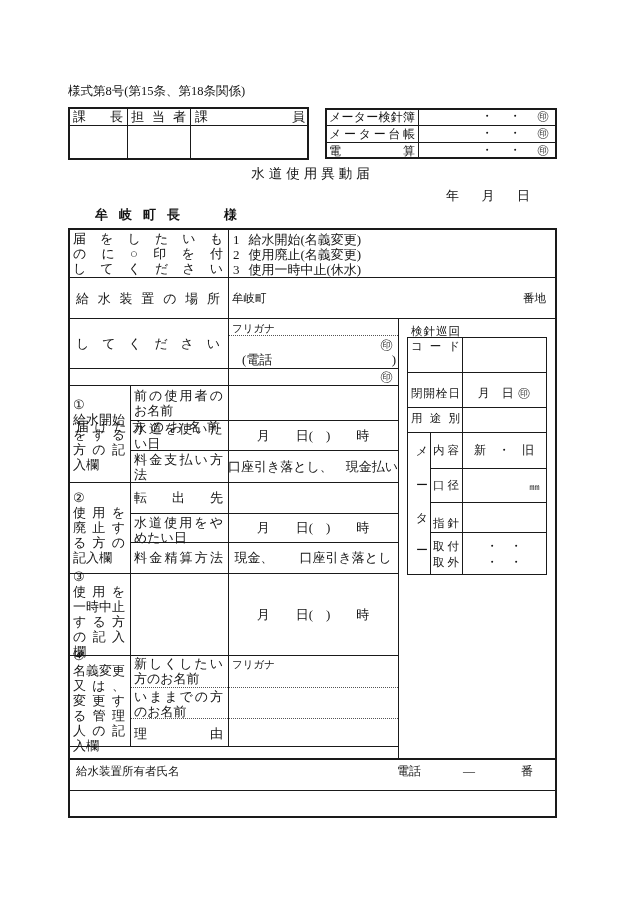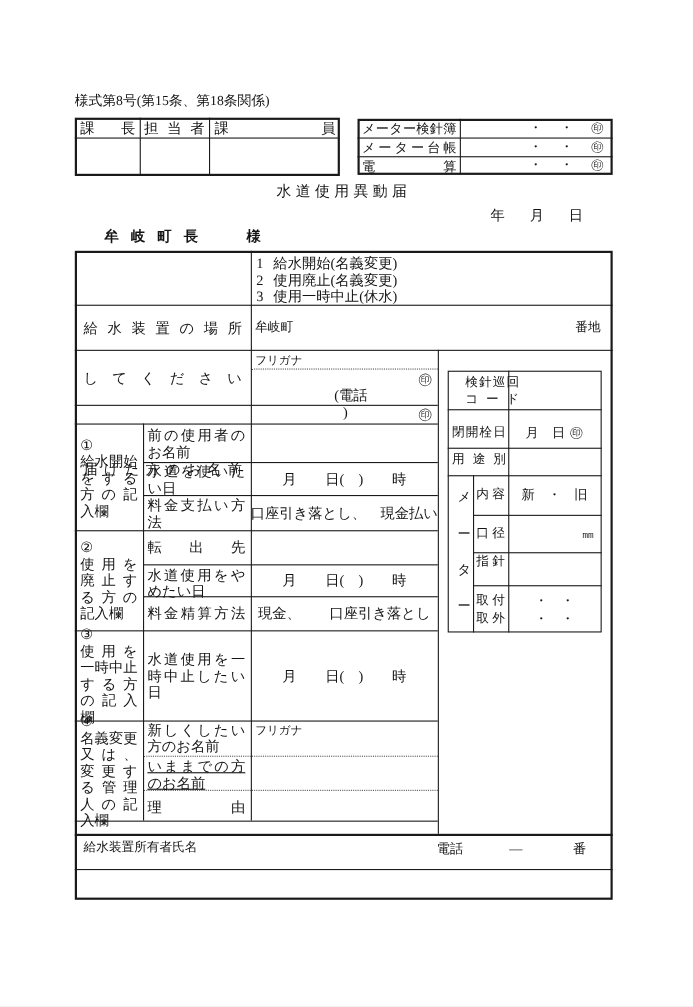--- a/index.html
+++ b/index.html
@@ -90,20 +90,25 @@
   <div class="hl" style="left:130px;top:450px;width:268px;"></div>
   <div class="hl" style="left:130px;top:513px;width:268px;"></div>
   <div class="hl" style="left:130px;top:542px;width:268px;"></div>
   <div class="dhl" style="left:130px;top:687px;width:268px;"></div>
   <div class="dhl" style="left:130px;top:718px;width:268px;"></div>
   <div class="dhl" style="left:228px;top:335px;width:170px;"></div>
   <div class="vl" style="left:228px;top:228px;height:518px;"></div>
   <div class="vl" style="left:130px;top:385px;height:361px;"></div>
   <div class="vl" style="left:398px;top:318px;height:440px;"></div>
 
+  <div class="abs" style="left:73px;top:231px;width:150px;">
+    <div class="just">届をしたいも</div>
+    <div class="just">のに○印を付</div>
+    <div class="just">してください</div>
+  </div>
   <div class="abs" style="left:233px;top:232px;width:300px;">
     <div style="display:flex;gap:9px;">
         <span>1</span>
         <span>給水開始(名義変更)</span>
       </div>
     <div style="display:flex;gap:9px;">
         <span>2</span>
         <span>使用廃止(名義変更)</span>
       </div>
     <div style="display:flex;gap:9px;">
@@ -116,21 +121,21 @@
   <div class="abs sb f115" style="left:232px;top:290px;width:320px;height:17px;padding-right:6px;">
     <span>牟岐町</span>
     <span>番地</span>
   </div>
 
   <div class="abs just" style="left:76px;top:336px;width:144px;">してください</div>
   <div class="abs f105" style="left:232px;top:321px;width:120px;">フリガナ</div>
   <div class="abs end" style="left:232px;top:337px;width:163px;height:14px;padding-right:2px;">
     <span>㊞</span>
   </div>
-  <div class="abs sb" style="left:232px;top:352px;width:164px;height:15px;flex-direction:column;">
+  <div class="abs sb" style="left:232px;top:352px;width:164px;height:15px;">
     <span style="padding-left:10px;">(電話</span>
     <span>)</span>
   </div>
 
   <div class="abs just" style="left:76px;top:383px;width:144px;margin-top:36px;">届けた方のお名前</div>
   <div class="abs end" style="left:232px;top:369px;width:163px;height:15px;padding-right:2px;">
     <span>㊞</span>
   </div>
 
   <div class="abs vflex" style="left:68px;top:386px;width:62px;height:96px;padding:0 5px;">
@@ -150,68 +155,65 @@
   <div class="abs just" style="left:131px;top:490px;width:95px;padding:0 3px;">転出先</div>
   <div class="abs jwrap" style="left:131px;top:515px;width:95px;padding:0 3px;">水道使用をやめたい日</div>
   <div class="abs c nw" style="left:229px;top:513px;width:168px;height:29px;">月　　日(　)　　時</div>
   <div class="abs just" style="left:131px;top:550px;width:95px;padding:0 3px;">料金精算方法</div>
   <div class="abs c nw" style="left:229px;top:542px;width:168px;height:31px;">現金、　　口座引き落とし</div>
 
   <div class="abs vflex" style="left:68px;top:573px;width:62px;height:82px;padding:0 5px;">
     <div>③</div>
     <div class="jwrap">使用を一時中止する方の記入欄</div>
   </div>
-  <div class="abs vflex" style="left:131px;top:573px;width:95px;height:82px;padding:0 3px;">
-    <div class="jwrap">水道使用を一時中止したい日</div>
-  </div>
   <div class="abs c nw" style="left:229px;top:573px;width:168px;height:82px;">月　　日(　)　　時</div>
 
   <div class="abs vflex" style="left:68px;top:655px;width:62px;height:91px;padding:0 5px;">
     <div>④</div>
     <div class="jwrap">名義変更又は、変更する管理人の記入欄</div>
   </div>
   <div class="abs jwrap" style="left:131px;top:656px;width:95px;padding:0 3px;">新しくしたい方のお名前</div>
   <div class="abs f105" style="left:232px;top:657px;width:120px;">フリガナ</div>
-  <div class="abs jwrap" style="left:131px;top:689px;width:95px;padding:0 3px;text-decoration:underline;">いままでの方のお名前</div>
+  <div class="abs jwrap" style="left:131px;top:689px;width:95px;padding:0 3px;">いままでの方のお名前</div>
   <div class="abs vflex" style="left:131px;top:722px;width:95px;height:23px;padding:0 3px;">
     <div class="just">理由</div>
   </div>
 
   <div class="abs f115" style="left:76px;top:764px;width:200px;">給水装置所有者氏名</div>
   <span class="abs f12" style="left:397px;top:764px;">電話</span>
   <span class="abs f12" style="left:463px;top:764px;">―</span>
   <span class="abs f12" style="left:521px;top:764px;">番</span>
 
   <div class="box1" style="left:407px;top:337px;width:140px;height:238px;"></div>
   <div class="vl" style="left:462px;top:337px;height:238px;"></div>
   <div class="vl" style="left:430px;top:432px;height:143px;"></div>
   <div class="hl" style="left:407px;top:372px;width:140px;"></div>
   <div class="hl" style="left:407px;top:407px;width:140px;"></div>
   <div class="hl" style="left:407px;top:432px;width:140px;"></div>
   <div class="hl" style="left:430px;top:468px;width:117px;"></div>
   <div class="hl" style="left:430px;top:502px;width:117px;"></div>
   <div class="hl" style="left:430px;top:532px;width:117px;"></div>
 
-  <div class="abs f115" style="left:411px;top:341px;width:49px;margin-left:12px;">
+  <div class="abs f115" style="left:411px;top:324px;width:49px;">
     <div class="just">検針巡回</div>
     <div class="just">コード</div>
   </div>
   <div class="abs just f115" style="left:411px;top:386px;width:49px;">閉開栓日</div>
   <div class="abs c f12" style="left:463px;top:385px;width:82px;height:16px;gap:4px;">
     <span>月　日</span>
     <span style="font-size:12.5px;">㊞</span>
   </div>
   <div class="abs just f115" style="left:411px;top:411px;width:49px;">用途別</div>
 
   <div class="abs f12" style="left:409px;top:434px;width:20px;height:139px;writing-mode:vertical-rl;letter-spacing:26px;padding-top:4px;">メーター</div>
   <div class="abs just f115" style="left:433px;top:443px;width:26px;">内容</div>
   <div class="abs c f12 nw" style="left:463px;top:442px;width:82px;height:16px;">新　・　旧</div>
   <div class="abs just f115" style="left:433px;top:478px;width:26px;">口径</div>
   <div class="abs f11" style="left:463px;top:479px;width:80px;text-align:right;padding-right:3px;">㎜</div>
-  <div class="abs just f115" style="left:433px;top:504px;width:26px;">指針</div>
+  <div class="abs just f115" style="left:433px;top:516px;width:26px;">指針</div>
   <div class="abs vflex f115" style="left:433px;top:533px;width:26px;height:42px;line-height:16px;">
     <div class="just">取付</div>
     <div class="just">取外</div>
   </div>
   <div class="abs vflex f12" style="left:463px;top:533px;width:82px;height:42px;line-height:16px;text-align:center;">
     <div>・　・</div>
     <div>・　・</div>
   </div>
 
 </div>

